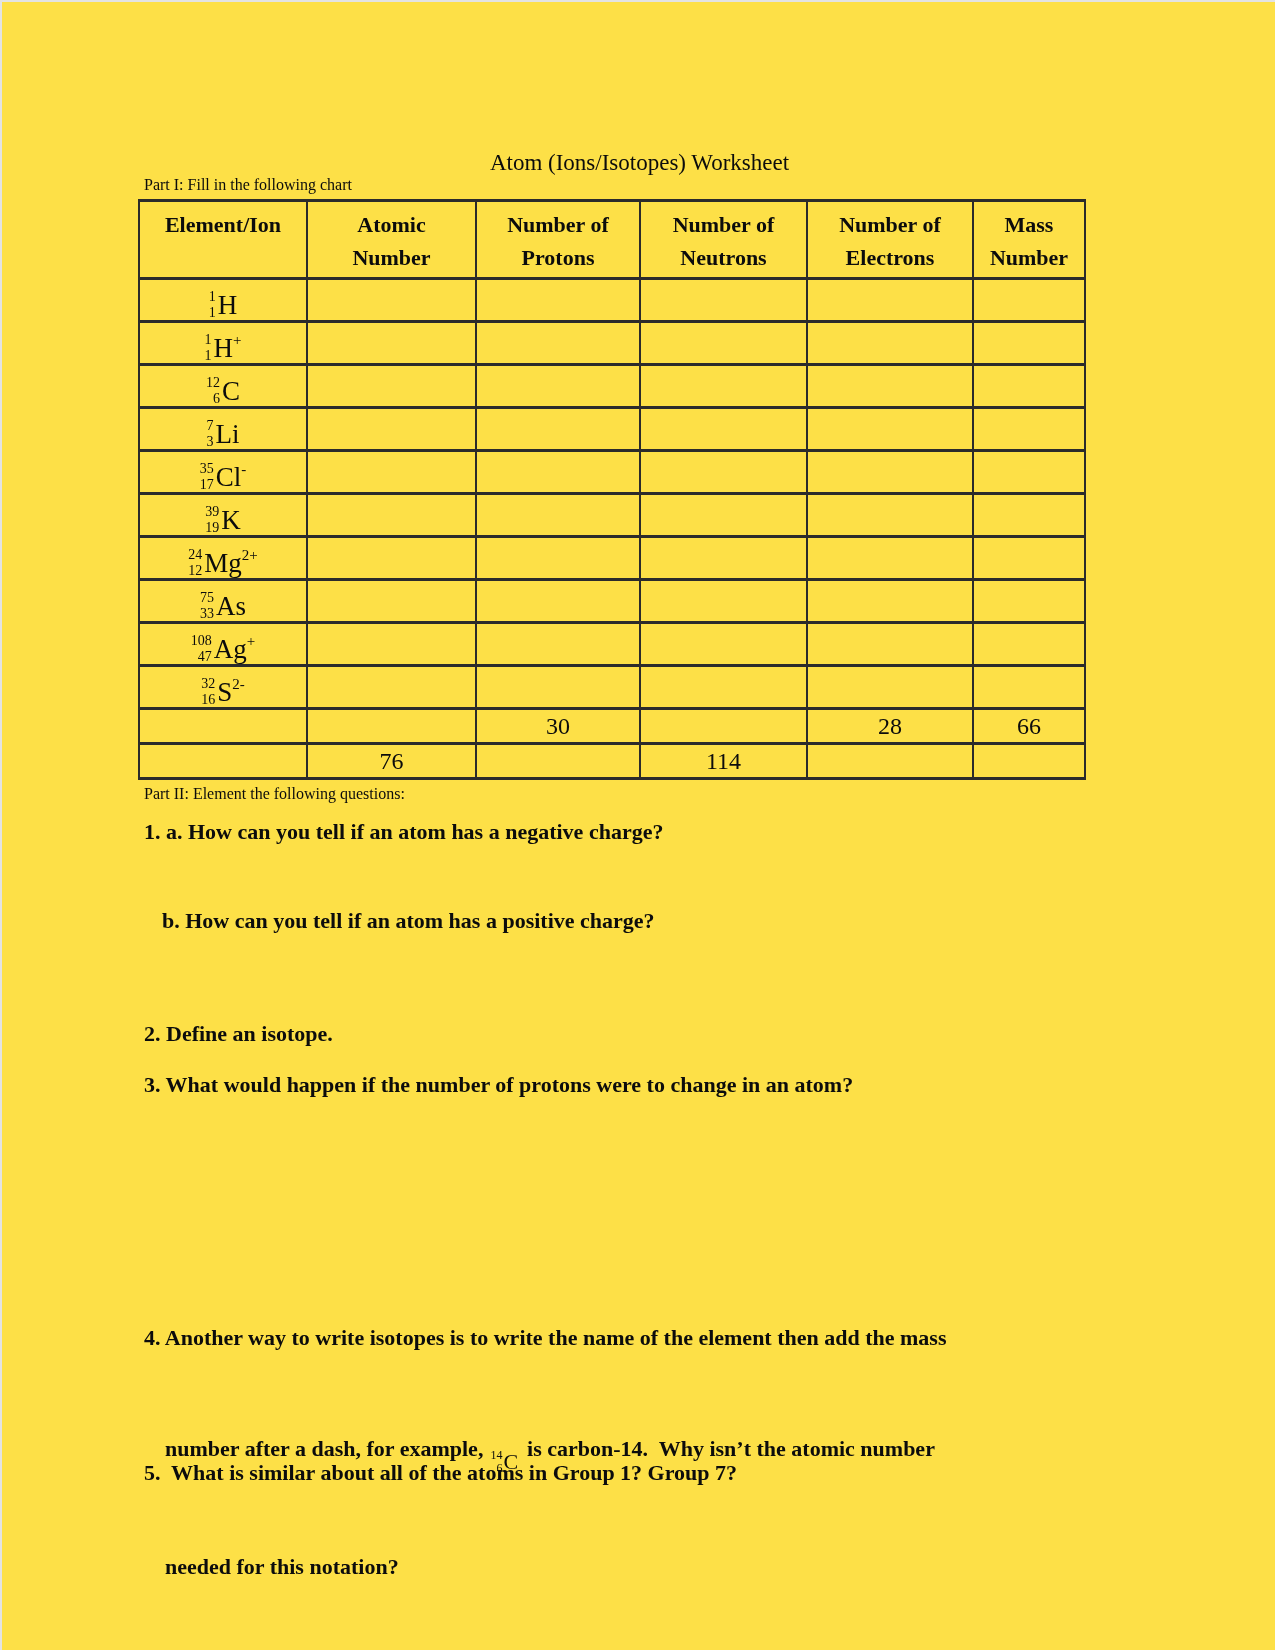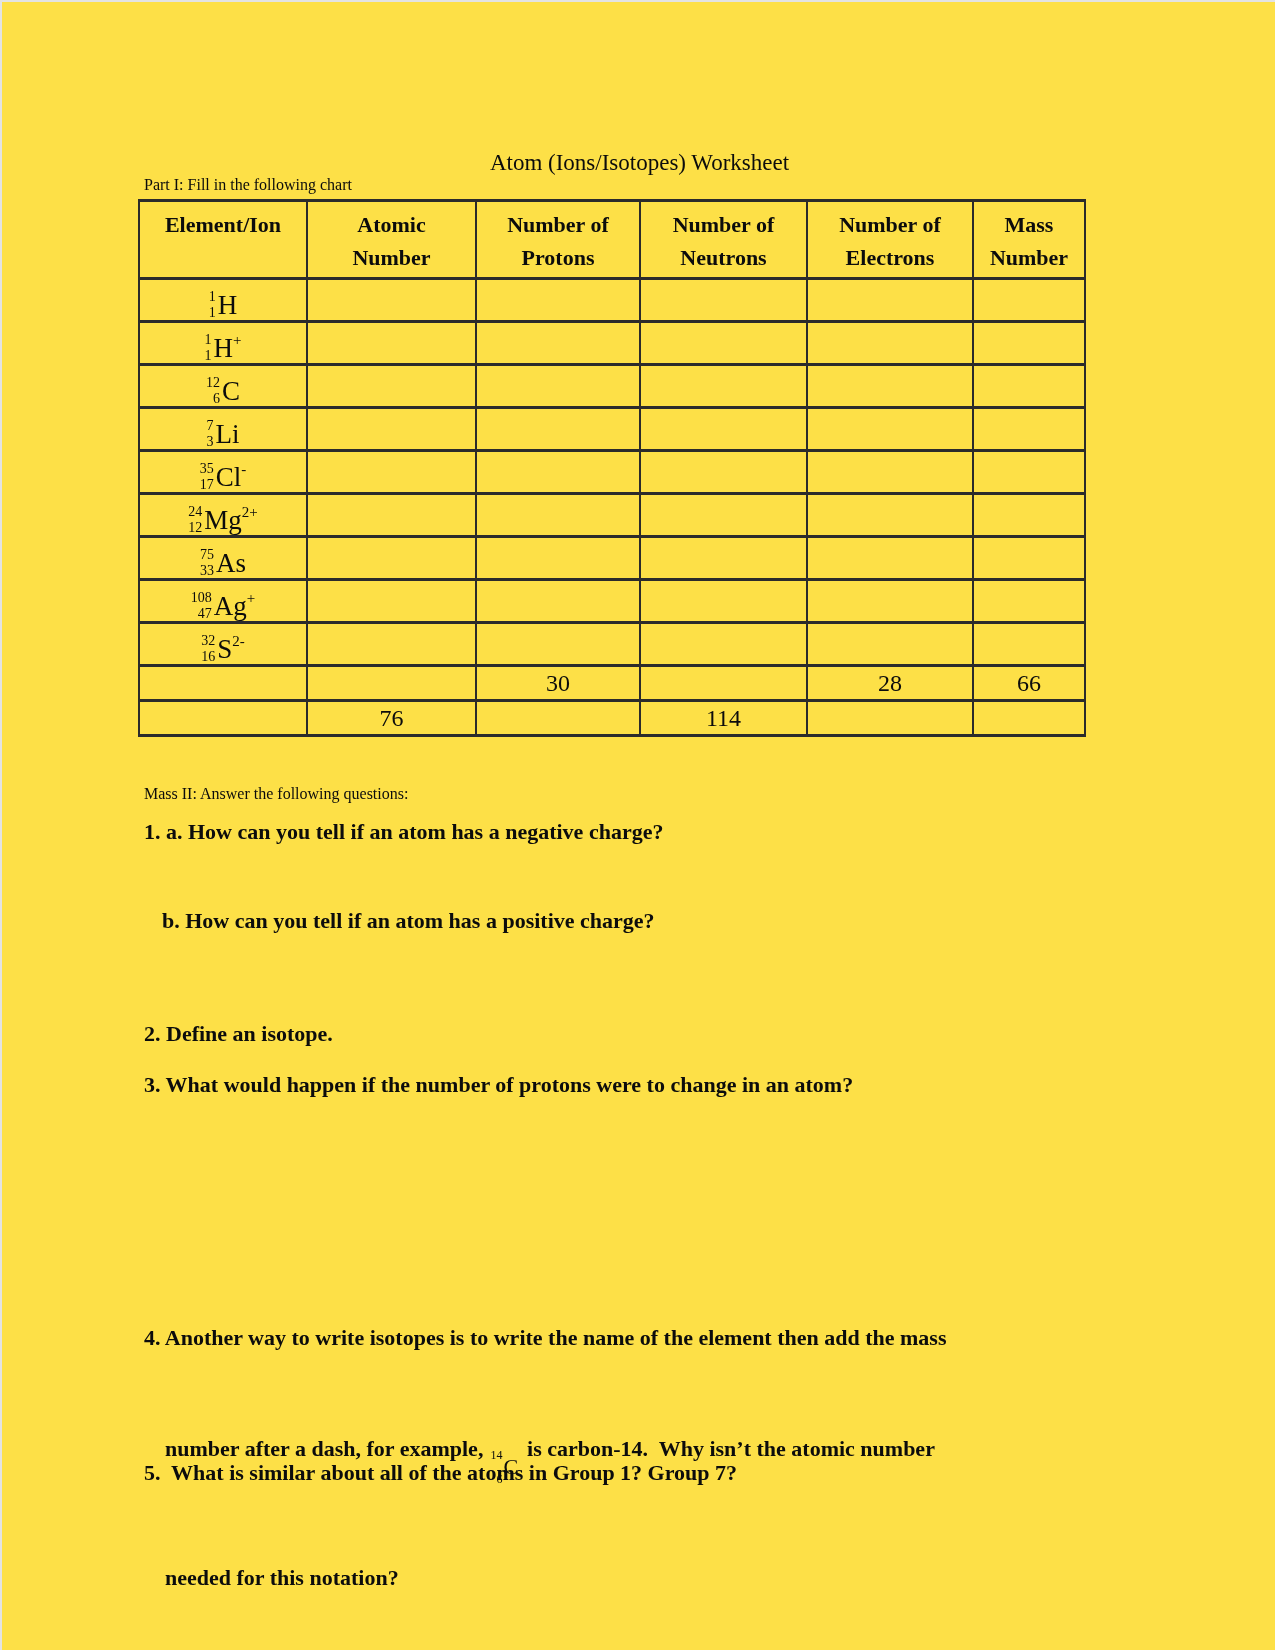--- a/index.html
+++ b/index.html
@@ -56,21 +56,21 @@
   .q1b { top:900px; left:160px; }
   .q2  { top:1013px; }
   .q3  { top:1064px; }
   .q4  { top:1243px; }
   .q4 .cont { padding-left:21px; }
   .q5  { top:1452px; }
 
   .iso-inline { display:inline-flex; align-items:center; line-height:1; margin:0 9px 0 7px; font-weight:normal; vertical-align:-3px; }
   .stack-sm {
     display:inline-flex; flex-direction:column; align-items:flex-end;
-    font-size:12px; line-height:1; row-gap:12px; margin-right:1px;
+    font-size:12px; line-height:1; row-gap:1px; margin-right:1px;
   }
   .sym-sm { font-size:22px; line-height:1; }
 </style>
 </head>
 <body>
 
 <div class="page">
 
   <div class="title">Atom (Ions/Isotopes) Worksheet</div>
   <div class="part-label part1">Part I: Fill in the following chart</div>
@@ -184,20 +184,35 @@
             </span></td>
         <td></td>
           <td></td>
           <td></td>
           <td></td>
           <td></td>
       </tr>
       <tr class="iso-row">
         <td><span class="iso">
               <span class="stack">
+                <span>39</span>
+                <span>19</span>
+              </span>
+              <span class="sym">K</span>
+              <span class="chg"></span>
+            </span></td>
+        <td></td>
+          <td></td>
+          <td></td>
+          <td></td>
+          <td></td>
+      </tr>
+      <tr class="iso-row">
+        <td><span class="iso">
+              <span class="stack">
                 <span>24</span>
                 <span>12</span>
               </span>
               <span class="sym">Mg</span>
               <span class="chg">2+</span>
             </span></td>
         <td></td>
           <td></td>
           <td></td>
           <td></td>
@@ -260,21 +275,21 @@
         <td></td>
         <td>76</td>
         <td></td>
         <td>114</td>
         <td></td>
         <td></td>
       </tr>
     </tbody>
   </table>
 
-  <div class="part-label part2">Mass II: Answer the following questions:</div>
+  <div class="part-label part2">Part II: Element the following questions:</div>
 
   <div class="q q1a">1. a. How can you tell if an atom has a negative charge?</div>
   <div class="q q1b">b. How can you tell if an atom has a positive charge?</div>
   <div class="q q2">2. Define an isotope.</div>
   <div class="q q3">3. What would happen if the number of protons were to change in an atom?</div>
 
   <div class="q q4">
     <div>4. Another way to write isotopes is to write the name of the element then add the mass</div>
     <div class="cont"><span>number after a dash, for example,</span><span class="iso-inline"><span class="stack-sm"><span>14</span><span>6</span></span><span class="sym-sm">C</span></span><span>is carbon-14.  Why isn’t the atomic number</span></div>
     <div class="cont">needed for this notation?</div>

